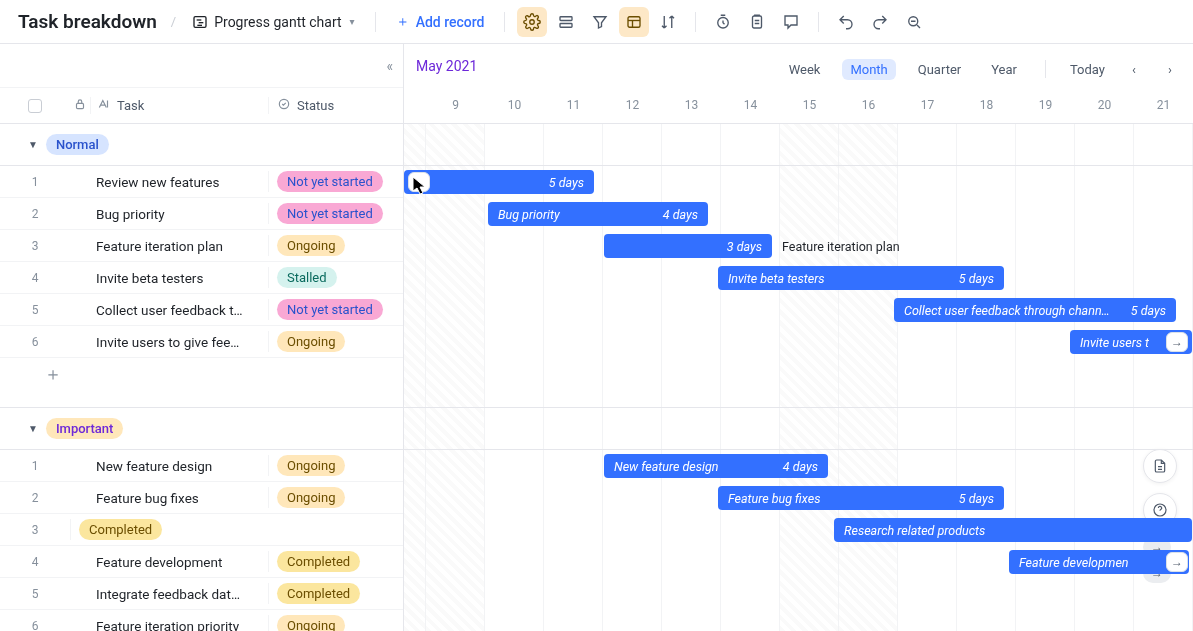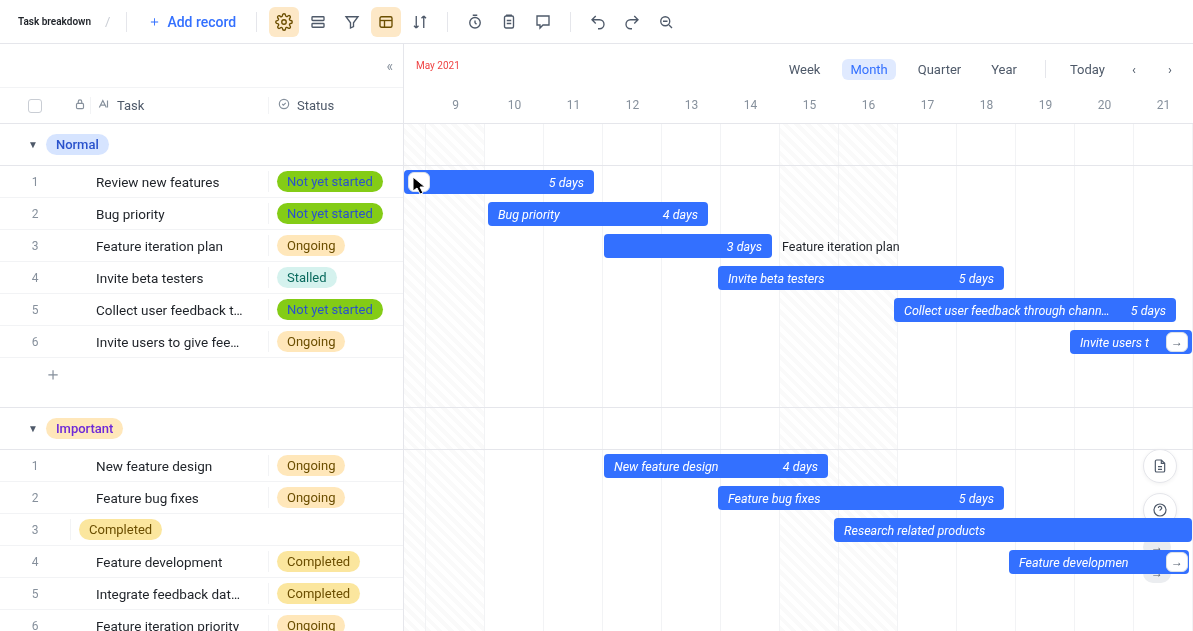--- a/index.html
+++ b/index.html
@@ -14,21 +14,21 @@
     height: 631px;
   }
   .toolbar {
     display: flex;
     align-items: center;
     height: 44px;
     padding: 0 12px;
     border-bottom: 1px solid #e5e6eb;
     gap: 4px;
   }
-  .crumb-title { font-weight: 600; font-size: 10px; padding: 4px 6px; border-radius: 6px; }
+  .crumb-title { font-weight: 600; font-size: 19px; padding: 4px 6px; border-radius: 6px; }
   .crumb-sep { color: #c9cdd4; margin: 0 4px; }
   .view-btn {
     display: flex; align-items: center; gap: 6px;
     padding: 4px 8px; border-radius: 6px;
     font-size: 14px; cursor: pointer;
   }
   .view-btn .chev { color: #86909c; font-size: 10px; margin-left: 2px; }
   .tb-sep { width: 1px; height: 20px; background: #e5e6eb; margin: 0 8px; }
   .add-rec {
     display: flex; align-items: center; gap: 6px;
@@ -60,21 +60,21 @@
     display:flex; align-items:center; height: 42px;
     border-bottom: 1px solid #e5e6eb; padding-left: 28px; gap:8px;
     background:#fff;
   }
   .group-caret { color:#4e5969; font-size:10px; cursor:pointer; }
   .group-pill {
     padding: 3px 10px; border-radius: 12px; font-size:13px; font-weight:500;
   }
   .pill-blue { background:#d6e4ff; color:#2952cc; }
   .pill-amber { background:#ffe7ba; color:#6d28d9; }
-  .pill-not { background:#84cc16; color:#2952cc; }
+  .pill-not { background:#f9a8d4; color:#2952cc; }
   .pill-ongoing { background:#ffe7ba; color:#6b4e00; }
   .pill-stalled { background:#d5f2ee; color:#0a6b5e; }
   .pill-completed { background:#fbe69e; color:#6b4e00; }
 
   .task-row {
     display:flex; align-items:center; height:32px;
     border-bottom: 1px solid #f2f3f5;
   }
   .cell-idx { width:70px; text-align:center; color:#86909c; font-size:12px; }
   .cell-task { flex:1; padding-left: 26px; white-space:nowrap; overflow:hidden; text-overflow:ellipsis; font-size:13.5px; }
@@ -84,21 +84,21 @@
   .group-bottom { height:18px; border-bottom:1px solid #e5e6eb; }
 
   .right-pane { flex:1; position:relative; overflow:hidden; }
   .time-band {
     height:80px; border-bottom:1px solid #e5e6eb;
     display:flex; flex-direction:column;
   }
   .time-top {
     height:44px; display:flex; align-items:center; padding:0 12px;
   }
-  .time-label { font-size:10px; color:#ef4444; }
+  .time-label { font-size:14px; color:#6d28d9; }
   .period-tabs { margin-left:auto; display:flex; align-items:center; gap:14px;margin-top:7px; }
   .ptab { color:#4e5969; cursor:pointer; padding:3px 8px; border-radius:6px; }
   .ptab.active { background:#e0eaff; color:#3370ff; }
   .vsep { width:1px; height:18px; background:#e5e6eb; margin:0 6px; }
   .today-btn { color:#4e5969; cursor:pointer; padding:3px 4px; }
   .nav-arrow { color:#4e5969; cursor:pointer; width:22px; text-align:center; }
 
   .days-row { height:36px; display:flex; align-items:center; position:relative; }
   .day-cell { width:59px; text-align:center; color:#86909c; font-size:12px; }
   .day-cell:first-child { margin-left: 0; }
@@ -152,20 +152,30 @@
     display:flex; align-items:center; justify-content:center;
     color:#4e5969; font-size:12px; cursor:pointer;
   }
 </style>
 </head>
 <body>
 
 <div class="toolbar">
   <span class="crumb-title">Task breakdown</span>
   <span class="crumb-sep">/</span>
+  <div class="view-btn">
+    <svg viewBox="0 0 24 24" width="16" height="16" fill="none" stroke="currentColor" stroke-width="2">
+        <rect x="3" y="4" width="18" height="16" rx="2"></rect>
+        <line x1="7" y1="9" x2="14" y2="9"></line>
+        <line x1="10" y1="13" x2="17" y2="13"></line>
+        <line x1="8" y1="17" x2="15" y2="17"></line>
+      </svg>
+    <span>Progress gantt chart</span>
+    <span class="chev">▾</span>
+  </div>
   <div class="tb-sep"></div>
   <div class="add-rec">
     <span>＋</span>
     <span>Add record</span>
   </div>
   <div class="tb-sep"></div>
   <div class="icon-btn amber">
     <svg viewBox="0 0 24 24" fill="none" stroke="currentColor" stroke-width="1.8">
         <circle cx="12" cy="12" r="3"></circle>
         <path d="M19.4 15a1.7 1.7 0 0 0 .3 1.8l.1.1a2 2 0 1 1-2.8 2.8l-.1-.1a1.7 1.7 0 0 0-1.8-.3 1.7 1.7 0 0 0-1 1.5V21a2 2 0 1 1-4 0v-.1a1.7 1.7 0 0 0-1-1.5 1.7 1.7 0 0 0-1.8.3l-.1.1a2 2 0 1 1-2.8-2.8l.1-.1a1.7 1.7 0 0 0 .3-1.8 1.7 1.7 0 0 0-1.5-1H3a2 2 0 1 1 0-4h.1a1.7 1.7 0 0 0 1.5-1 1.7 1.7 0 0 0-.3-1.8l-.1-.1a2 2 0 1 1 2.8-2.8l.1.1a1.7 1.7 0 0 0 1.8.3H9a1.7 1.7 0 0 0 1-1.5V3a2 2 0 1 1 4 0v.1a1.7 1.7 0 0 0 1 1.5 1.7 1.7 0 0 0 1.8-.3l.1-.1a2 2 0 1 1 2.8 2.8l-.1.1a1.7 1.7 0 0 0-.3 1.8V9a1.7 1.7 0 0 0 1.5 1H21a2 2 0 1 1 0 4h-.1a1.7 1.7 0 0 0-1.5 1z"></path>

